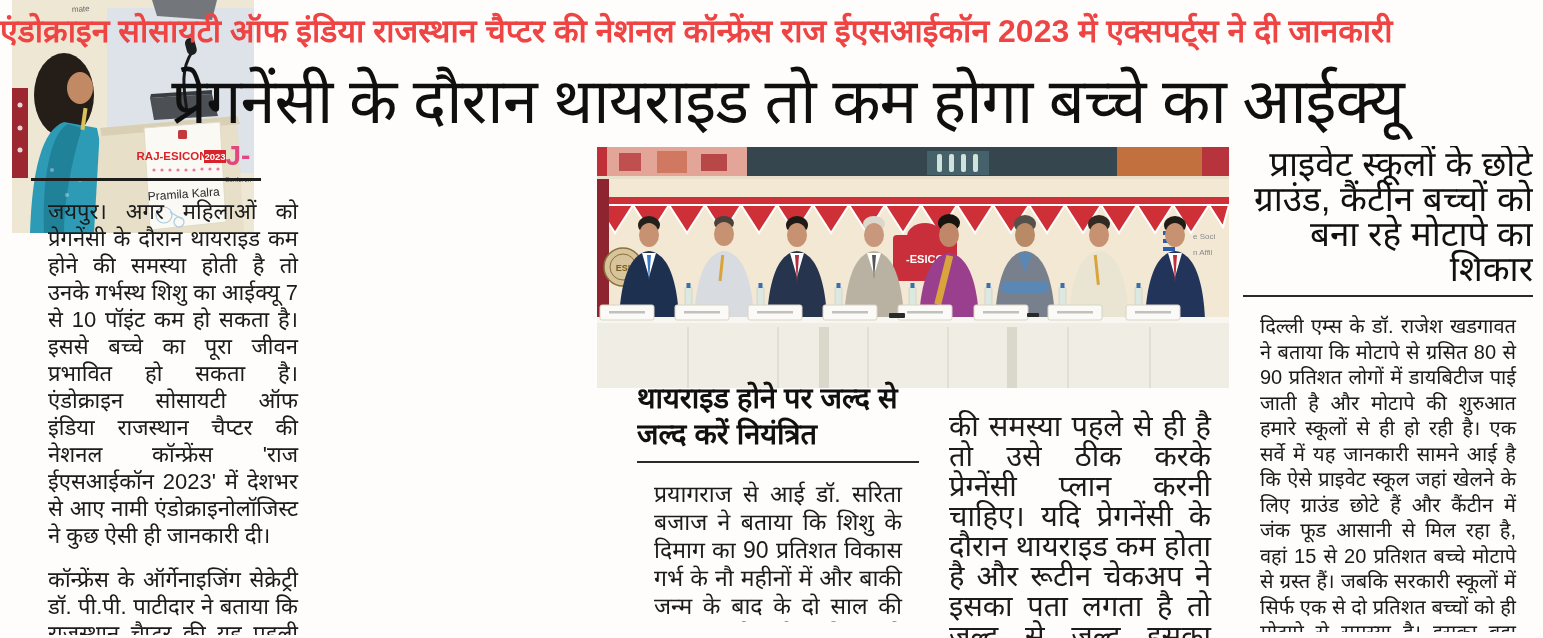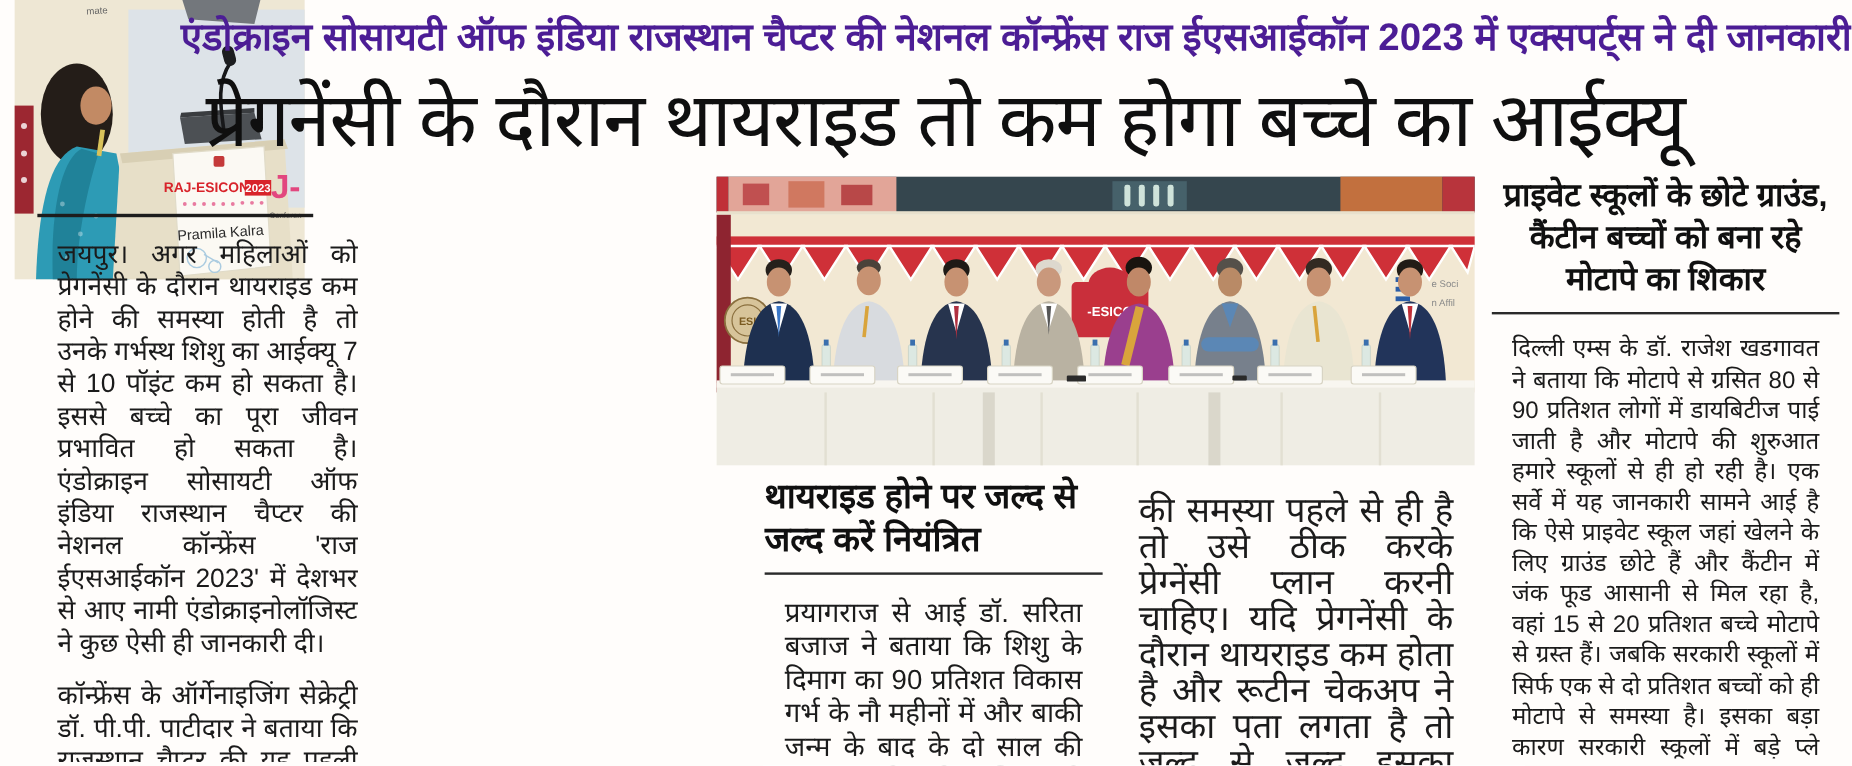--- a/index.html
+++ b/index.html
@@ -1,42 +1,42 @@
 <!DOCTYPE html>
 <html lang="hi"><head>
 <meta charset="utf-8">
 <style>
   html,body{margin:0;padding:0;background:#ffffff;}
   .sheet{
     position:relative;width:1543px;height:638px;background:#fffdfb;
     font-family:"Liberation Sans","DejaVu Sans",sans-serif;overflow:hidden;color:#1b1b1b;
   }
   .kicker{
-    position:absolute;top:8px;left:0;width:100%;text-align:right;
-    font-size:32px;font-weight:700;color:#4c1d95;letter-spacing:0;
+    position:absolute;top:8px;left:0;width:100%;text-align:left;
+    font-size:32px;font-weight:700;color:#ef4444;letter-spacing:0;
   }
   .headline{
     position:absolute;top:46px;left:0;width:100%;margin:16px;text-align:center;
     font-size:63px;font-weight:400;color:#0f0f0f;letter-spacing:-1px;line-height:1.25;
   }
   .col{position:absolute;text-align:justify;}
   .col p{margin:17px;}
   .col1{left:31px;top:178px;width:284px;height:457px;font-size:22px;line-height:27px;overflow:hidden;}
   .col1 .toprule{border-top:3px solid #1d1d1d;width:230px;margin:0 0 10px 0;}
   .col2{left:332px;top:150px;width:278px;height:486px;overflow:hidden;}
   .col2 .photo-frame{width:242px;height:233px;margin-left:12px;}
   .col2 .body{margin-top:12px;font-size:22px;line-height:26px;text-align:justify;}
   .dais-frame{position:absolute;left:597px;top:147px;width:632px;height:241px;}
-  .col3{left:637px;top:396px;width:282px;height:242px;overflow:hidden;}
+  .col3{left:637px;top:380px;width:282px;height:242px;overflow:hidden;}
   .col3 h2{margin:0;font-size:29px;line-height:36px;font-weight:800;color:#101010;text-align:left;}
   .col3 .rule, .col5 .rule{border-top:2px solid #2a2a2a;margin:9px 0;}
   .col3 .body{font-size:23px;line-height:28px;}
   .col4{left:932px;top:394px;width:296px;height:244px;font-size:29px;line-height:30px;overflow:hidden;}
   .col5{left:1243px;top:146px;width:290px;height:486px;overflow:hidden;}
-  .col5 h2{margin:0;font-size:27px;line-height:35px;font-weight:700;color:#101010;text-align:center;}
+  .col5 h2{margin:0;font-size:35px;line-height:35px;font-weight:400;color:#101010;text-align:right;}
   .col5 .body{font-size:20px;line-height:25.5px;text-align:justify;}
   svg{display:block;}
 </style>
 </head>
 <body>
 
 <div class="sheet">
 
   <div class="kicker">एंडोक्राइन सोसायटी ऑफ इंडिया राजस्थान चैप्टर की नेशनल कॉन्फ्रेंस राज ईएसआईकॉन 2023 में एक्सपर्ट्स ने दी जानकारी</div>
   <h1 class="headline">प्रेगनेंसी के दौरान थायराइड तो कम होगा बच्चे का आईक्यू</h1>

